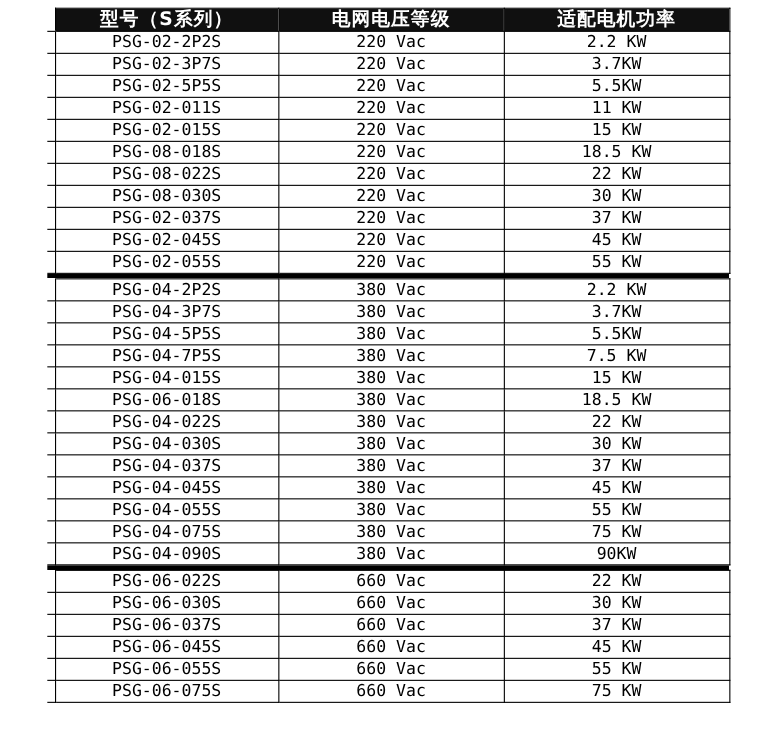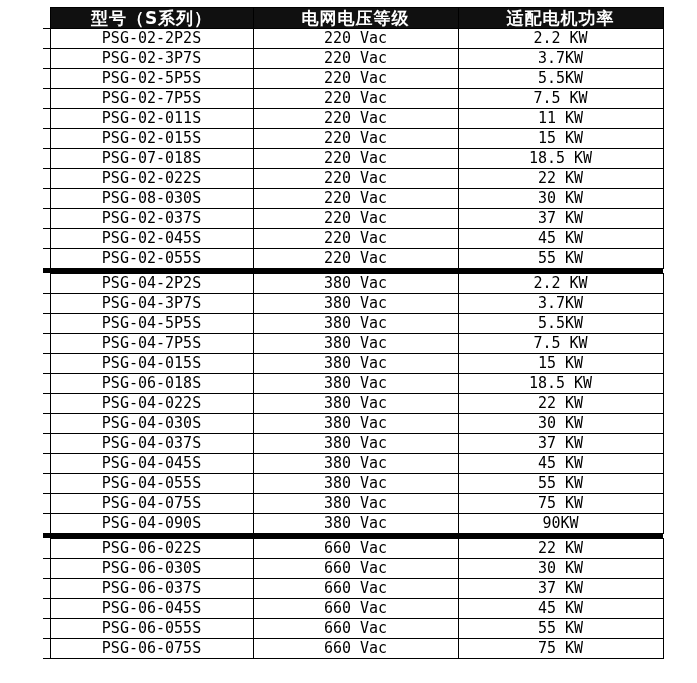--- a/index.html
+++ b/index.html
@@ -106,45 +106,39 @@
             <td class="cell">3.7KW</td>
           </tr>
           <tr>
             <td class="gutter"></td>
             <td class="cell">PSG-02-5P5S</td>
             <td class="cell">220 Vac</td>
             <td class="cell">5.5KW</td>
           </tr>
           <tr>
             <td class="gutter"></td>
-            <td class="cell">PSG-02-7P5S</td>
-            <td class="cell">220 Vac</td>
-            <td class="cell">7.5 KW</td>
-          </tr>
-          <tr>
-            <td class="gutter"></td>
             <td class="cell">PSG-02-011S</td>
             <td class="cell">220 Vac</td>
             <td class="cell">11 KW</td>
           </tr>
           <tr>
             <td class="gutter"></td>
             <td class="cell">PSG-02-015S</td>
             <td class="cell">220 Vac</td>
             <td class="cell">15 KW</td>
           </tr>
           <tr>
             <td class="gutter"></td>
-            <td class="cell">PSG-07-018S</td>
+            <td class="cell">PSG-08-018S</td>
             <td class="cell">220 Vac</td>
             <td class="cell">18.5 KW</td>
           </tr>
           <tr>
             <td class="gutter"></td>
-            <td class="cell">PSG-02-022S</td>
+            <td class="cell">PSG-08-022S</td>
             <td class="cell">220 Vac</td>
             <td class="cell">22 KW</td>
           </tr>
           <tr>
             <td class="gutter"></td>
             <td class="cell">PSG-08-030S</td>
             <td class="cell">220 Vac</td>
             <td class="cell">30 KW</td>
           </tr>
           <tr>

